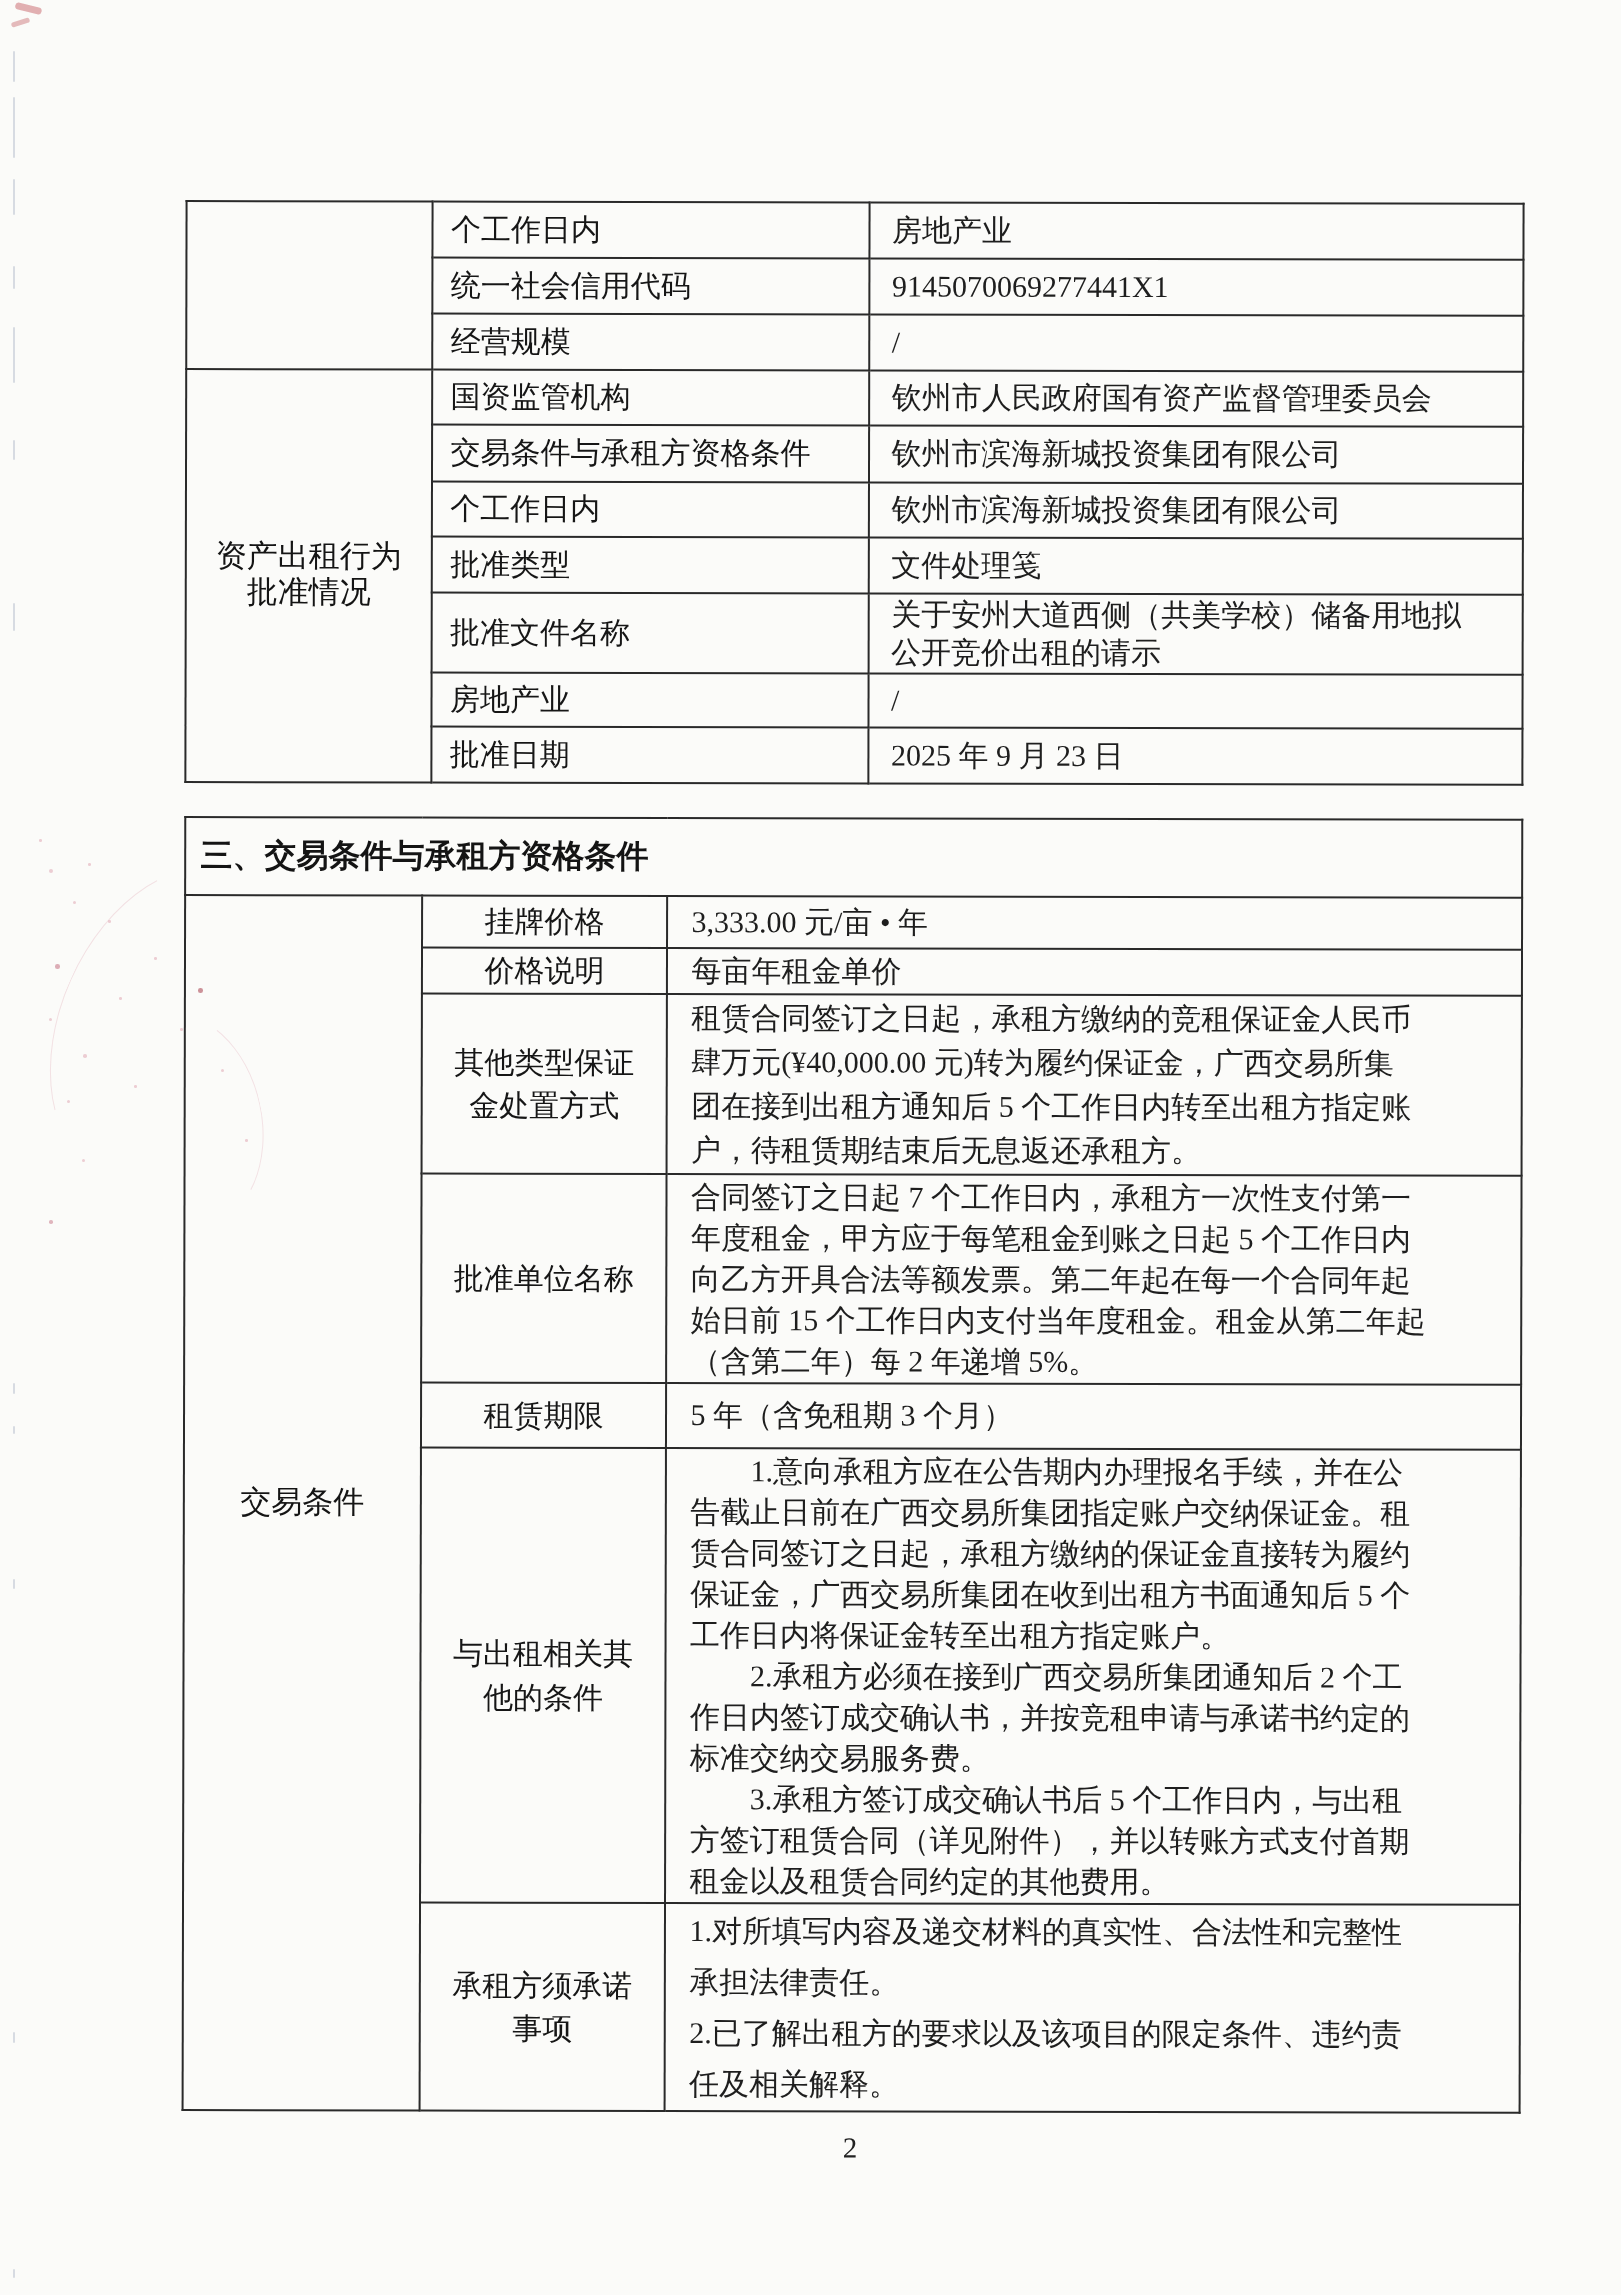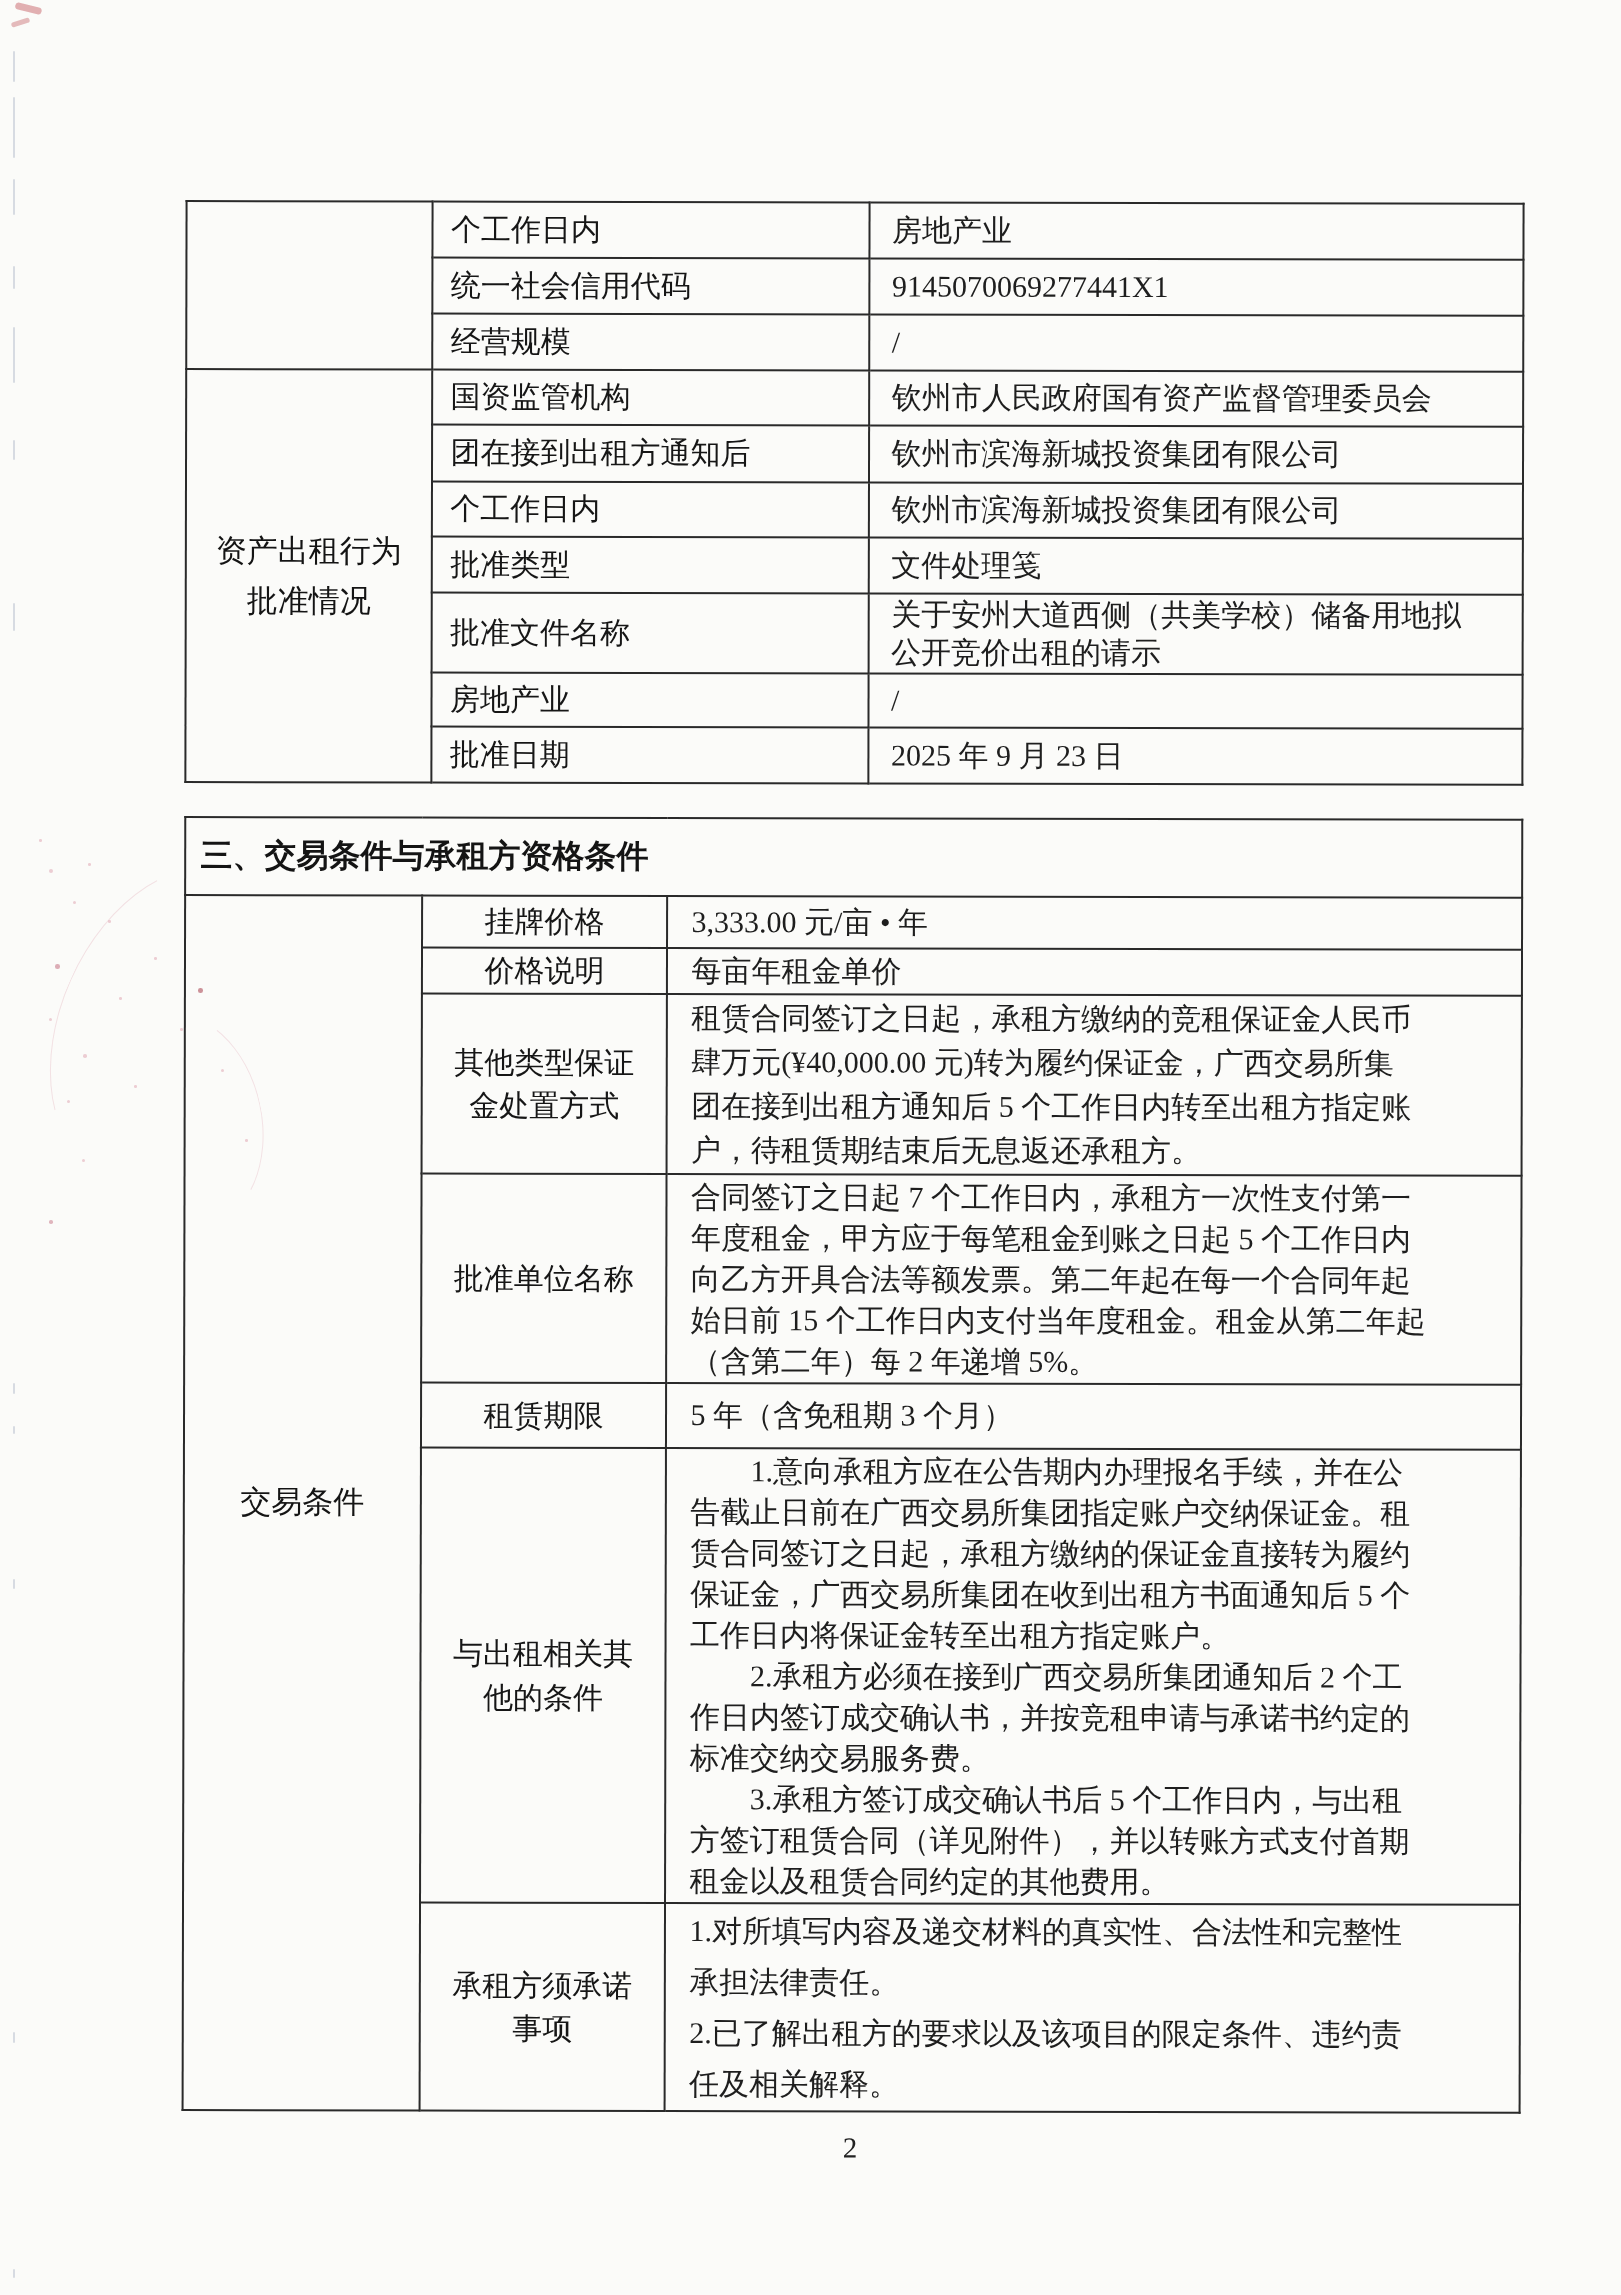--- a/index.html
+++ b/index.html
@@ -69,21 +69,21 @@
     color:#141414;
     padding-left:14.3px;
     text-align:left;
   }
   .lines{white-space:pre-line;display:block;}
   .lh86{line-height:44px;}
   .lh82{line-height:41px;}
   .lh80{line-height:41px;}
   .lh100{line-height:51px;}
   .lh74{line-height:38px;}
-  .lh90{line-height:50px;}
+  .lh90{line-height:36px;font-family:Liberation Mono, monospace;}
   .page-number{
     position:absolute;left:186px;top:2131px;width:1337px;
     text-align:center;
     font-family:"Liberation Serif","DejaVu Serif",serif;
     font-size:29px;color:#222;
   }
   
   .artifact{position:absolute;pointer-events:none;}
   .pen-a{left:15.3px;top:5.1px;width:26.6px;height:6.6px;background:rgba(192,82,88,.45);border-radius:4.1px;transform:rotate(14deg);}
   .pen-b{left:11.2px;top:20.4px;width:19.4px;height:5.1px;background:rgba(192,82,88,.38);border-radius:3.1px;transform:rotate(-18deg);}
@@ -150,21 +150,21 @@
       </tr>
       <tr style="height:55px">
         <td class="side" rowspan="7">
           <span class="lines lh90">资产出租行为
 批准情况</span>
         </td>
         <td class="label">国资监管机构</td>
         <td class="value">钦州市人民政府国有资产监督管理委员会</td>
       </tr>
       <tr style="height:57px">
-        <td class="label">团在接到出租方通知后</td>
+        <td class="label">交易条件与承租方资格条件</td>
         <td class="value">钦州市滨海新城投资集团有限公司</td>
       </tr>
       <tr style="height:55px">
         <td class="label">个工作日内</td>
         <td class="value">钦州市滨海新城投资集团有限公司</td>
       </tr>
       <tr style="height:56px">
         <td class="label">批准类型</td>
         <td class="value">文件处理笺</td>
       </tr>

